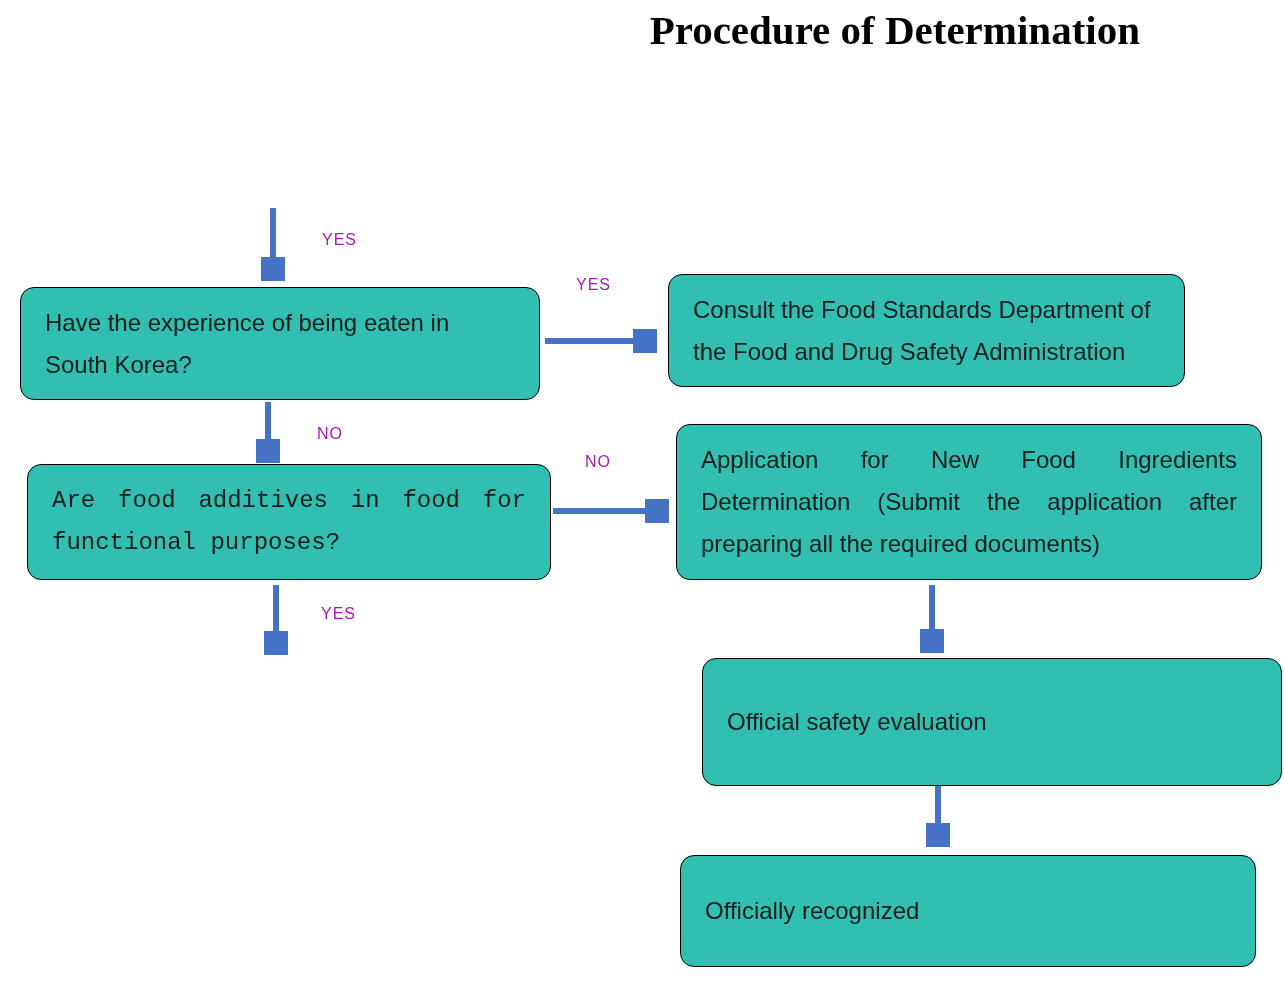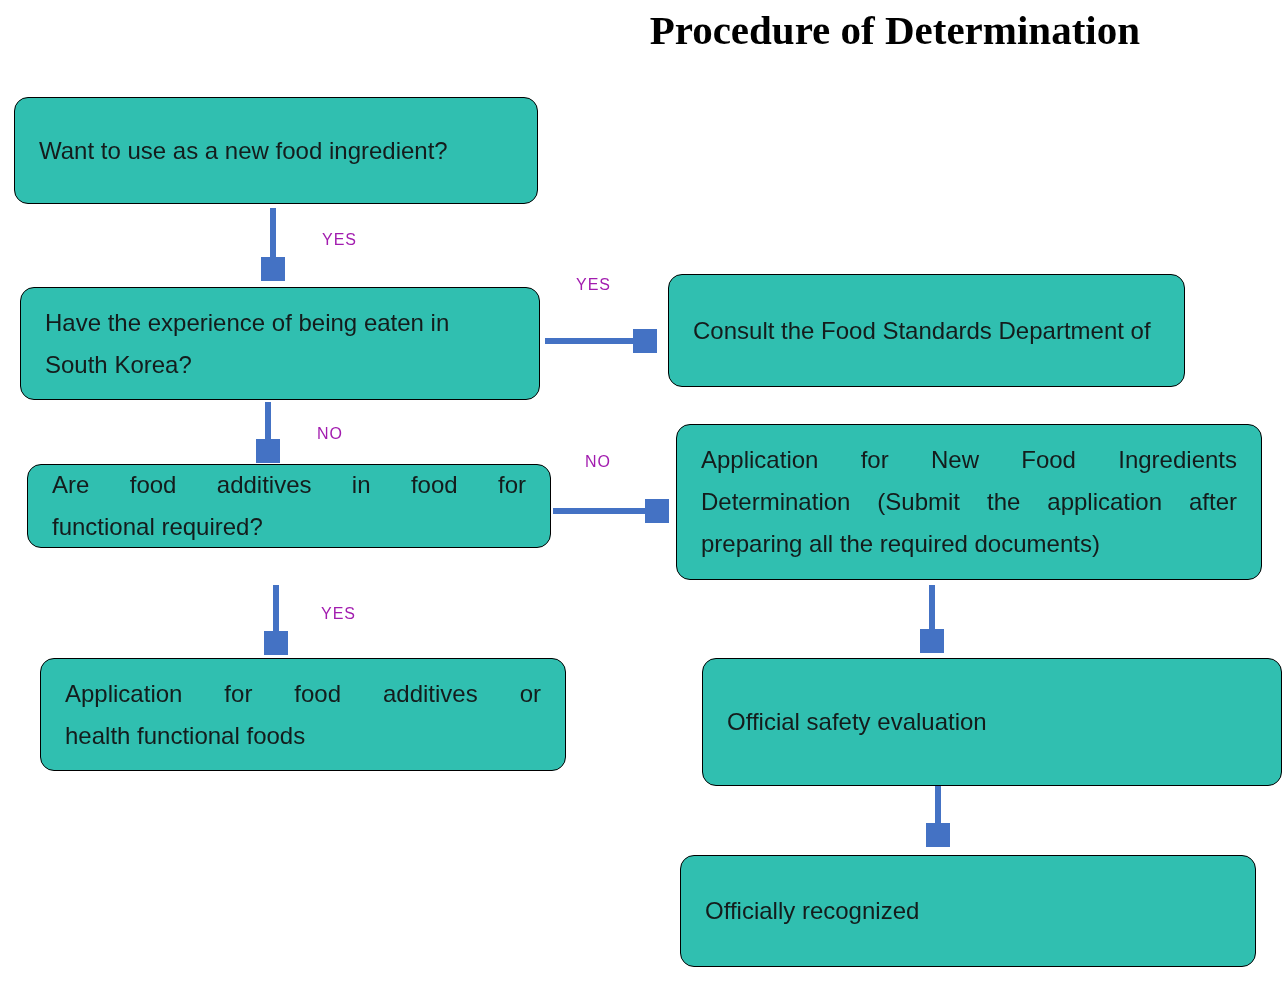--- a/index.html
+++ b/index.html
@@ -44,21 +44,21 @@
     color: #141c1c;
   }
   .line { text-align: left; }
   .line.stretch {
     text-align: justify;
     text-align-last: justify;
   }
   .b0 { left: 14px;  top: 97px;  width: 524px; height: 107px; }
   .b1 { left: 20px;  top: 287px; width: 520px; height: 113px; }
   .b2 { left: 668px; top: 274px; width: 517px; height: 113px; }
-  .b3 { left: 27px;  top: 464px; width: 524px; height: 84px; }
+  .b3 { left: 27px;  top: 464px; width: 524px; height: 116px; font-family: Liberation Mono, monospace; }
   .b4 { left: 676px; top: 424px; width: 586px; height: 156px; justify-content: flex-end; }
   .b5 { left: 40px;  top: 658px; width: 526px; height: 113px; }
   .b6 { left: 702px; top: 658px; width: 580px; height: 128px; }
   .b7 { left: 680px; top: 855px; width: 576px; height: 112px; }
   .edge-label {
     position: absolute;
     font-size: 16px;
     color: #a21caf;
     letter-spacing: 1px;
   }
@@ -94,60 +94,50 @@
     </defs>
     <path d="M273 208 L273 272" marker-end="url(#ah)"></path>
     <path d="M545 341 L648 341" marker-end="url(#ah)"></path>
     <path d="M268 402 L268 454" marker-end="url(#ah)"></path>
     <path d="M553 511 L660 511" marker-end="url(#ah)"></path>
     <path d="M276 585 L276 646" marker-end="url(#ah)"></path>
     <path d="M932 585 L932 644" marker-end="url(#ah)"></path>
     <path d="M938 772 L938 838" marker-end="url(#ah)"></path>
   </svg>
 
-  <div class="box b0">
-    <div class="box-text">
-      <div class="line">Want to use as a new food ingredient?</div>
-    </div>
-  </div>
 
   <div class="box b1">
     <div class="box-text">
       <div class="line">Have the experience of being eaten in</div>
       <div class="line">South Korea?</div>
     </div>
   </div>
 
   <div class="box b2">
     <div class="box-text">
       <div class="line">Consult the Food Standards Department of</div>
+      <div class="line">the Food and Drug Safety Administration</div>
     </div>
   </div>
 
   <div class="box b3">
     <div class="box-text">
       <div class="line stretch">Are food additives in food for</div>
-      <div class="line">functional required?</div>
+      <div class="line">functional purposes?</div>
     </div>
   </div>
 
   <div class="box b4">
     <div class="box-text">
       <div class="line stretch">Application for New Food Ingredients</div>
       <div class="line stretch">Determination (Submit the application after</div>
       <div class="line">preparing all the required documents)</div>
     </div>
   </div>
 
-  <div class="box b5">
-    <div class="box-text">
-      <div class="line stretch">Application for food additives or</div>
-      <div class="line">health functional foods</div>
-    </div>
-  </div>
 
   <div class="box b6">
     <div class="box-text">
       <div class="line">Official safety evaluation</div>
     </div>
   </div>
 
   <div class="box b7">
     <div class="box-text">
       <div class="line">Officially recognized</div>

